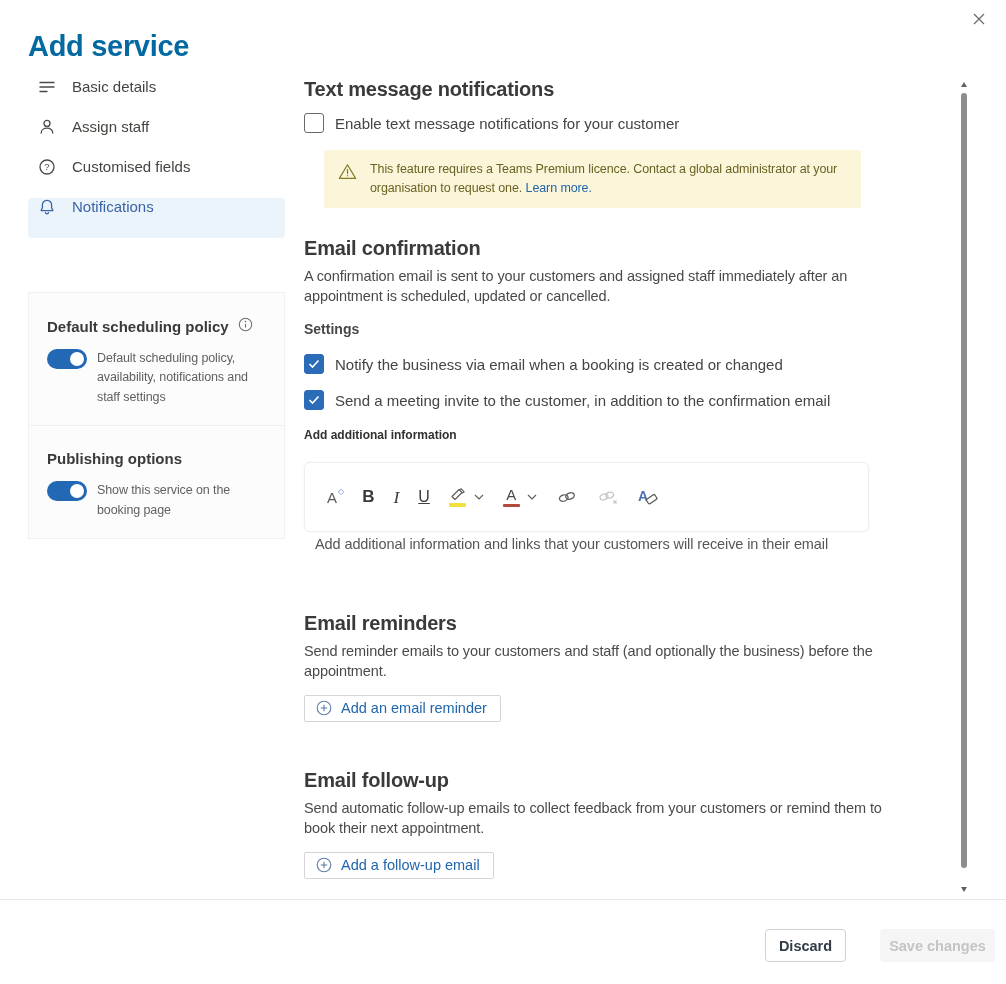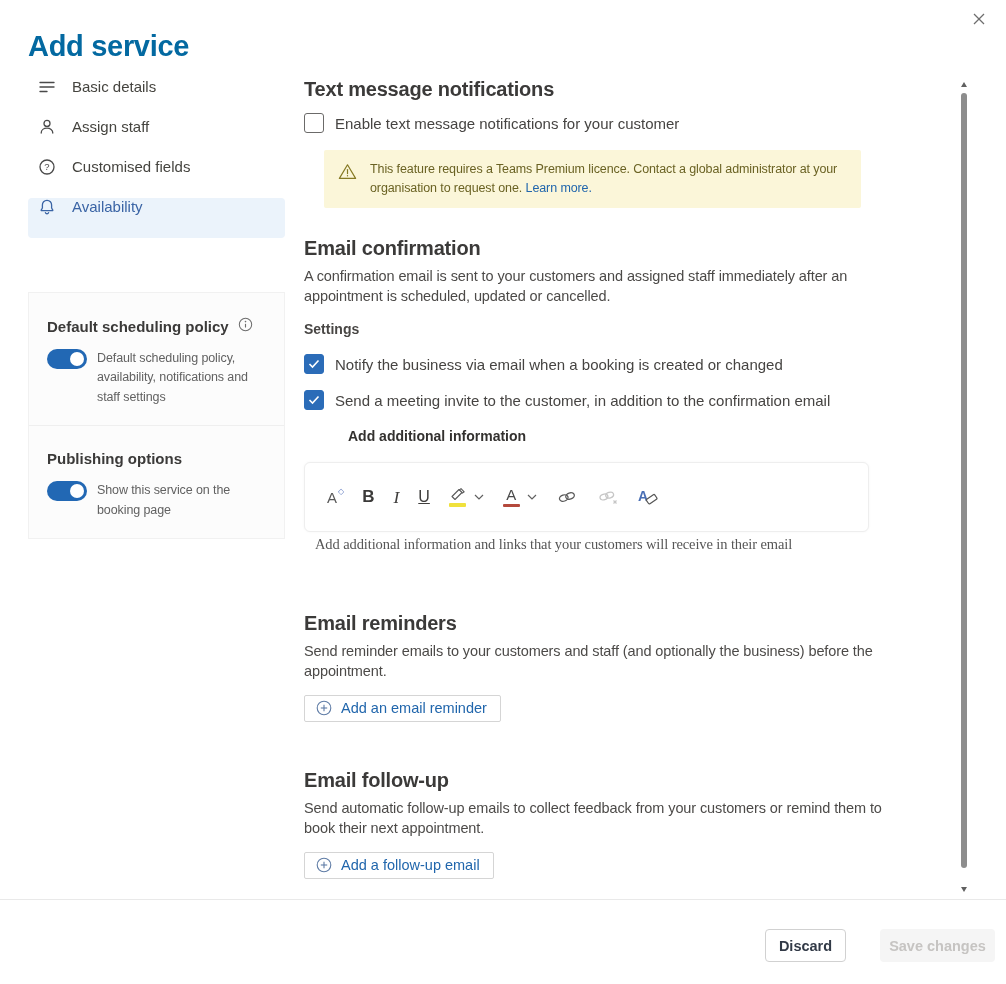--- a/index.html
+++ b/index.html
@@ -51,21 +51,21 @@
   .glyph-bold { font-size:17px; font-weight:700; color:#3b3a39; }
   .glyph-italic { font-family:"Liberation Serif", serif; font-style:italic; font-size:17.5px; color:#3f3e3d; }
   .glyph-underline { font-size:16px; text-decoration:underline; color:#3f3e3d; }
   .tb-stack { display:flex; flex-direction:column; align-items:center; line-height:1; }
   .color-bar { width:17px; height:3.5px; border-radius:1px; margin-top:2px; }
   .bar-yellow { background:#f0e13c; }
   .bar-red { background:#b4493c; }
   .chev { margin-left:7px; }
   .glyph-fontcolor { font-size:15px; color:#4a4a4a; }
 
-  .helper { position:absolute; top:536px; left:11px; font-size:14.5px; color:#565656; white-space:nowrap; letter-spacing:-0.1px;font-family:Liberation Serif, serif; }
+  .helper { position:absolute; top:536px; left:11px; font-size:14.5px; color:#565656; white-space:nowrap; letter-spacing:-0.1px; }
 
   .add-btn { position:absolute; display:inline-flex; align-items:center; gap:9px; padding:4px 13px 5px 11px; background:#fff; border:1px solid #d5d5d5; border-radius:2px; color:#2166ac; font-size:14.5px; font-family:inherit; cursor:pointer; }
 
   
   .footer-divider { position:absolute; top:899px; left:0; width:1006px; border-top:1px solid #e9e9e9; }
   .btn { position:absolute; top:929px; height:33px; border-radius:4px; font-size:14.5px; font-weight:600; font-family:inherit; cursor:pointer; }
   .btn-discard { left:765px; width:81px; background:#fff; border:1px solid #d1d1d1; color:#323a47; }
   .btn-save { left:880px; width:115px; background:#f5f5f5; border:none; color:#c6c4c2; cursor:default; }
 
   
@@ -118,21 +118,21 @@
       </span>
       <span>Customised fields</span>
     </div>
     <div class="nav-item selected">
       <span class="nicon">
         <svg width="18" height="18" viewBox="0 0 18 18" fill="none" stroke="#3a64a5" stroke-width="1.3" stroke-linejoin="round" stroke-linecap="round">
             <path d="M9 2.4 C6.1 2.4 4.4 4.6 4.4 7.1 V10 L3.2 12.1 a0.4 0.4 0 0 0 .35 .6 H14.45 a0.4 0.4 0 0 0 .35 -.6 L13.6 10 V7.1 C13.6 4.6 11.9 2.4 9 2.4 Z"></path>
             <path d="M7.4 14.6 a1.7 1.7 0 0 0 3.2 0"></path>
           </svg>
       </span>
-      <span>Availability</span>
+      <span>Notifications</span>
     </div>
   </nav>
 
   <div class="card">
     <section>
       <h3>
         <span>Default scheduling policy</span>
         <span>
           <svg width="15" height="15" viewBox="0 0 16 16">
               <circle cx="8" cy="8" r="6.6" fill="none" stroke="#6d6d6d" stroke-width="1.1"></circle>
@@ -201,21 +201,21 @@
 
     <label class="check-row" style="top:390px">
       <span class="cb checked">
         <svg width="12" height="10" viewBox="0 0 12 10">
             <polyline points="1.5,5 4.5,8 10.5,1.5" fill="none" stroke="#fff" stroke-width="1.6"></polyline>
           </svg>
       </span>
       <span class="lbl">Send a meeting invite to the customer, in addition to the confirmation email</span>
     </label>
 
-    <div class="sub-label" style="top:428px; font-size:14px; color:#33312f;margin-left:44px;">Add additional information</div>
+    <div class="sub-label" style="top:428px; font-size:12px; color:#33312f;">Add additional information</div>
 
     <div class="editor">
       <button class="tb-btn">
         <span class="glyph-size">A</span>
           <span class="diamond">◇</span>
       </button>
       <button class="tb-btn">
         <span class="glyph-bold">B</span>
       </button>
       <button class="tb-btn">

